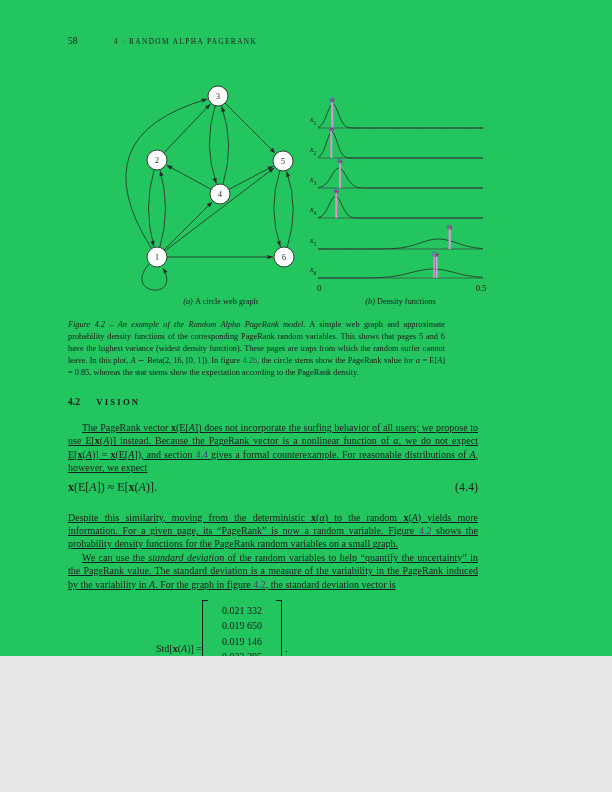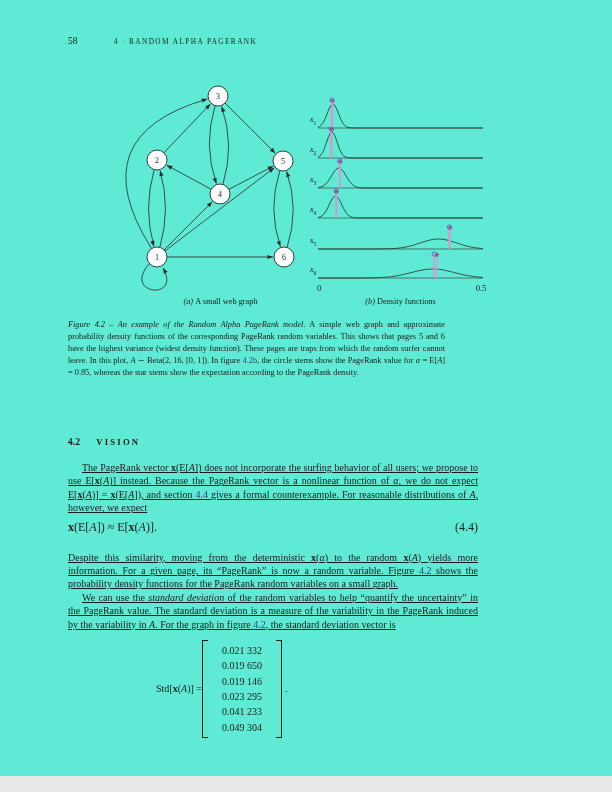--- a/index.html
+++ b/index.html
@@ -1,36 +1,36 @@
 <!DOCTYPE html>
 <html><head>
 <meta charset="utf-8">
 <style>
   html,body{margin:0;padding:0;background:#e8e8e8;}
   .page{
-    position:relative; width:612px; height:776px; margin:0 auto;
-    background:#5eead4; overflow:hidden;
+    position:relative; width:612px; height:656px; margin:0 auto;
+    background:#22c55e; overflow:hidden;
     font-family:"Liberation Serif","DejaVu Serif",serif;
     color:#1c1c1c;
   }
   .pagehead{position:absolute; top:36px; left:68px; width:420px; font-size:9px;}
   .pagenum{display:inline-block; font-size:9.5px;}
   .runhead{display:inline-block; margin-left:34px; font-size:7.3px; letter-spacing:1.4px; color:#222;}
   .figsvg{position:absolute; left:0; top:0;}
   .subcap{position:absolute; top:297px; font-size:8.3px; text-align:center; color:#1c1c1c;}
   .subcap-a{left:118px; width:205px;}
   .subcap-b{left:298px; width:205px;}
   .figcaption{
     position:absolute; left:68px; top:319px; width:377px;
     font-size:8.3px; line-height:11.9px; text-align:justify;
   }
   .textcol{position:absolute; left:68px; top:397px; width:410px;}
   .secheading{margin:0 0 14px 0; font-size:9.5px;}
   .secnum{display:inline-block;}
-  .sectitle{display:inline-block; margin-left:14px; font-size:8.7px; letter-spacing:2.2px;margin-top:40px;}
+  .sectitle{display:inline-block; margin-left:14px; font-size:8.7px; letter-spacing:2.2px;}
   .para{margin:0; font-size:10px; line-height:13.4px; text-align:justify;text-decoration:underline;}
   .para.indent{text-indent:14px;}
   .eqrow{position:relative; margin:5px 0 17px 0; font-size:12px; line-height:14px; text-align:left;}
   .eqnum{position:absolute; right:0; top:0;}
   .it{font-style:italic;}
   .ref{color:#3f3d78;}
   .mx{font-weight:bold;}
   .vecblock{display:flex; align-items:center; margin:9px 0 0 88px; font-size:10px;}
   .veclabel{}
   .vecbracket{align-self:stretch; width:5px;}
@@ -144,21 +144,21 @@
       <line x1="434.40000000000003" y1="254.8" x2="439.2" y2="254.8" stroke="#c2185b" stroke-width="0.8"></line>
       <line x1="435.6" y1="252.72153903091737" x2="438" y2="256.87846096908265" stroke="#c2185b" stroke-width="0.8"></line>
       <line x1="438" y1="252.72153903091737" x2="435.6" y2="256.87846096908265" stroke="#c2185b" stroke-width="0.8"></line>
       <line x1="434.15999999999997" y1="278" x2="434.15999999999997" y2="255" stroke="#f08ac4" stroke-width="1.6"></line>
       <circle cx="434.15999999999997" cy="254" r="2.1" fill="none" stroke="#6a5acd" stroke-width="0.9"></circle>
       <text x="310" y="272" font-size="8" font-style="italic" font-family="&quot;Liberation Serif&quot;,serif" fill="#1c1c1c">x<tspan font-size="5.5" dy="2.5" font-style="normal">6</tspan></text>
       <text x="319" y="291" font-size="8.5" text-anchor="middle" font-family="&quot;Liberation Serif&quot;,serif" fill="#1c1c1c">0</text>
       <text x="481" y="291" font-size="8.5" text-anchor="middle" font-family="&quot;Liberation Serif&quot;,serif" fill="#1c1c1c">0.5</text>
     </svg>
 
-  <div class="subcap subcap-a"><span class="it">(a) </span><span>A small web graph</span></div>
+  <div class="subcap subcap-a"><span class="it">(a) </span><span>A circle web graph</span></div>
   <div class="subcap subcap-b"><span class="it">(b) </span><span>Density functions</span></div>
 
   <div class="figcaption"><span class="it">Figure 4.2 – An example of the Random Alpha PageRank model.</span><span> A simple web graph and approximate probability density functions of the corresponding PageRank random variables. This shows that pages 5 and 6 have the highest variance (widest density function). These pages are traps from which the random surfer cannot leave. In this plot, </span><span class="it">A</span><span> ∼ Beta(2, 16, [0, 1]). In figure </span><span class="ref">4.2b</span><span>, the circle stems show the PageRank value for </span><span class="it">α</span><span> = E[</span><span class="it">A</span><span>] = 0.85, whereas the star stems show the expectation according to the PageRank density.</span></div>
 
   <div class="textcol">
     <h2 class="secheading">
       <span class="secnum">4.2</span>
       <span class="sectitle">VISION</span>
     </h2>
 

